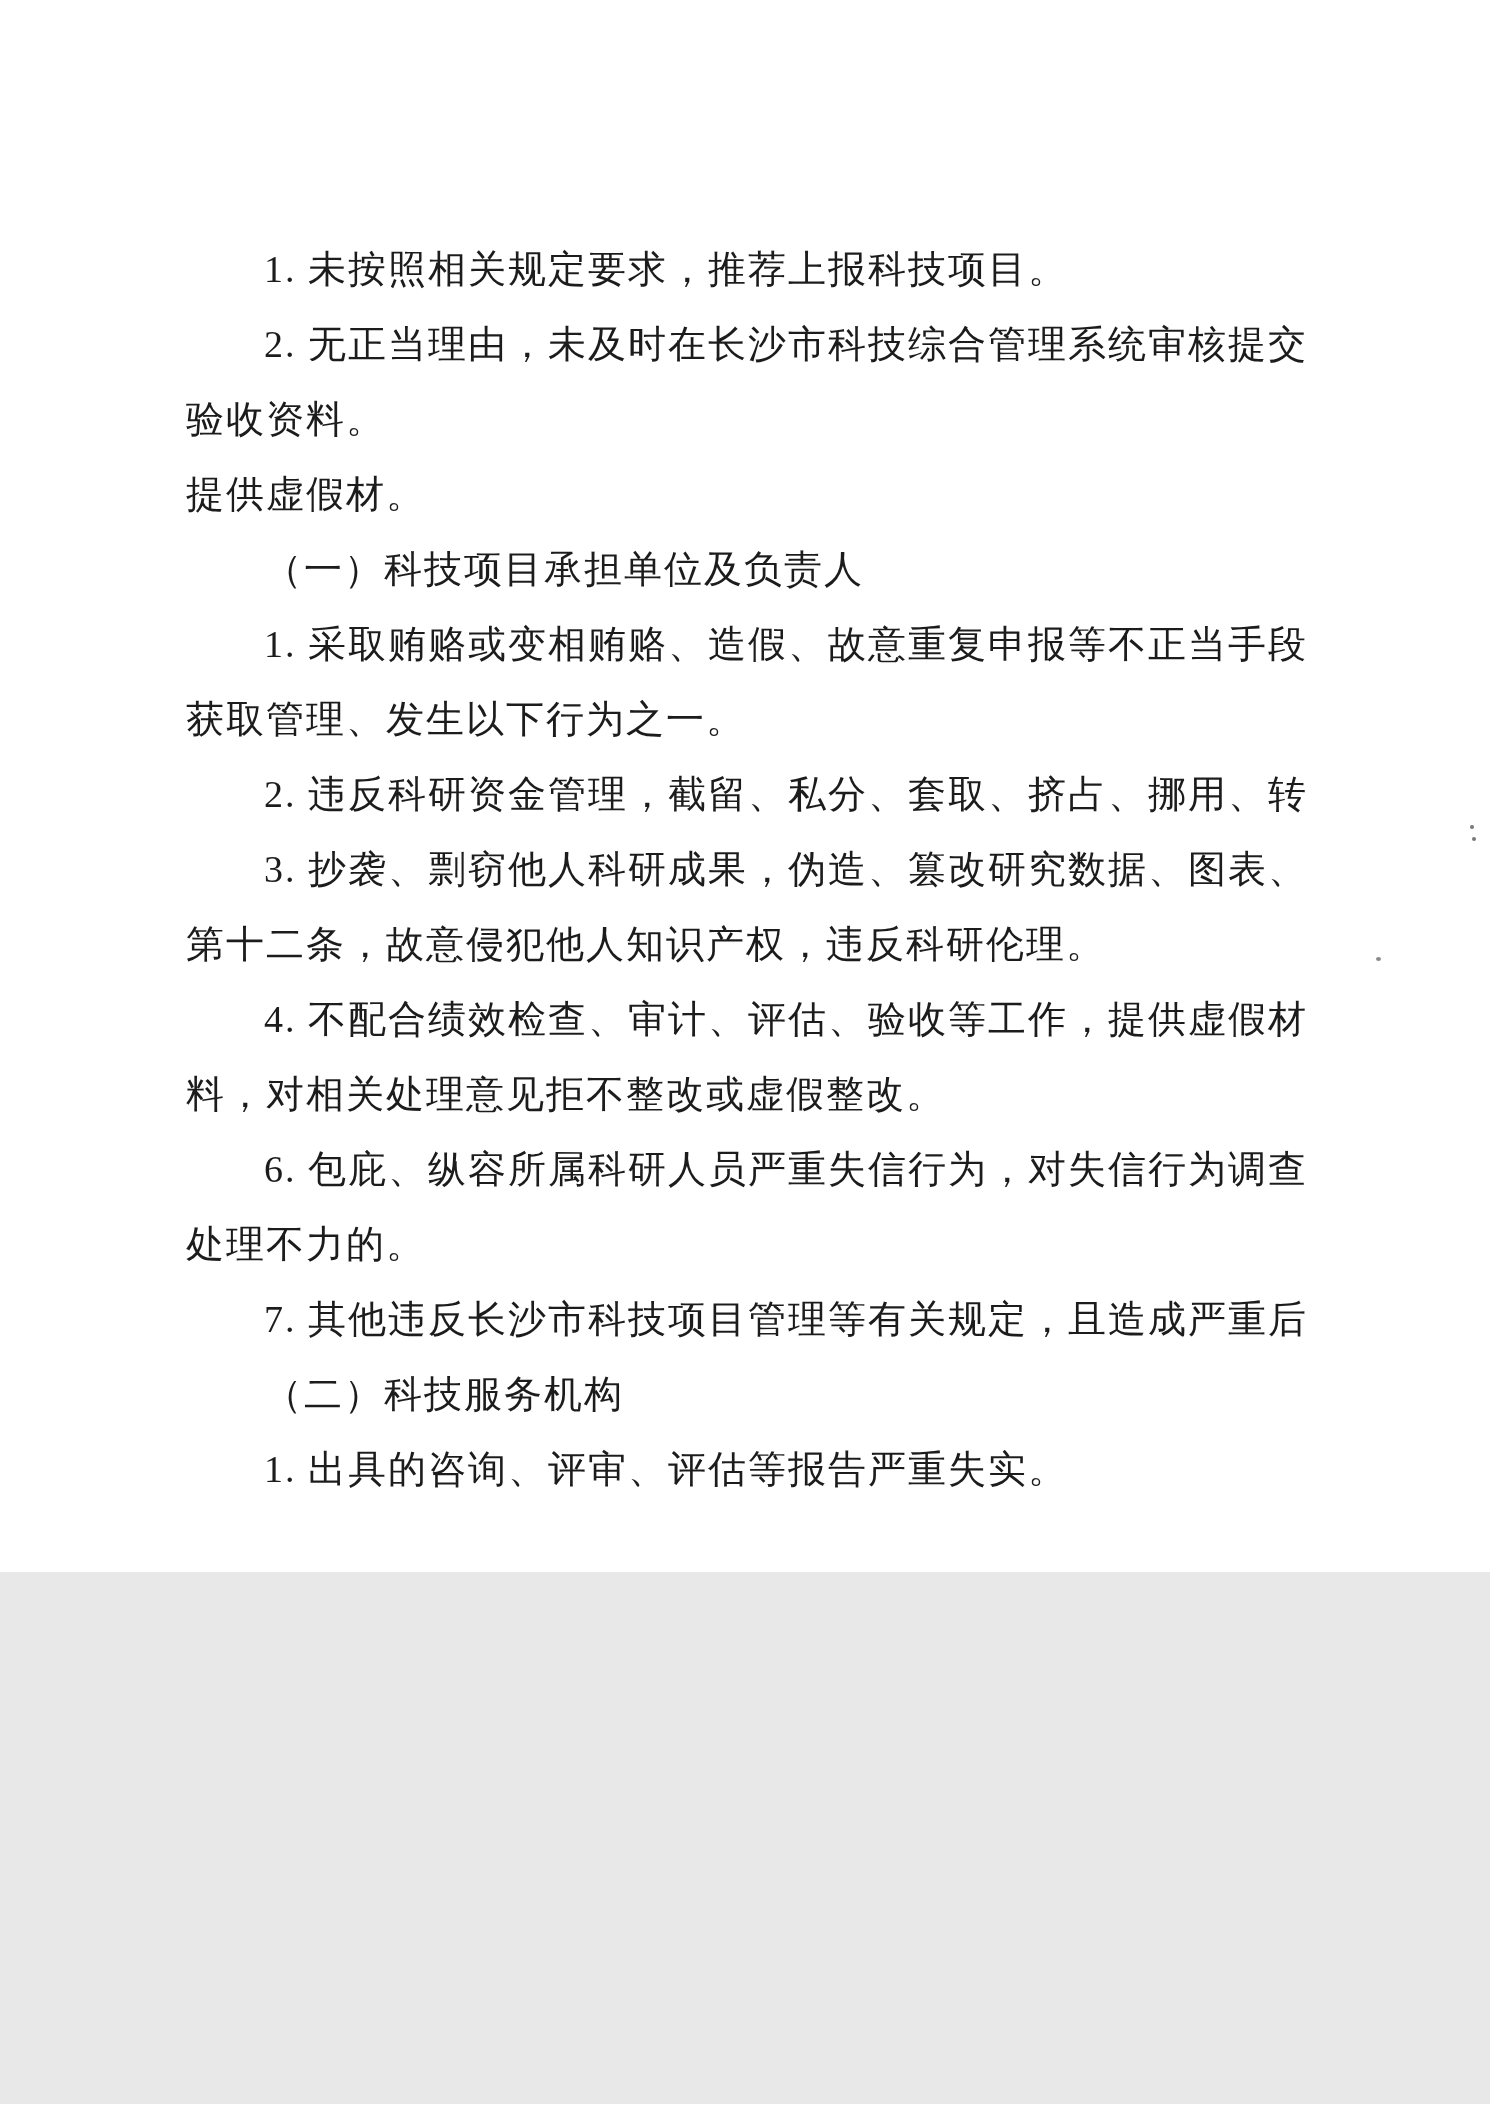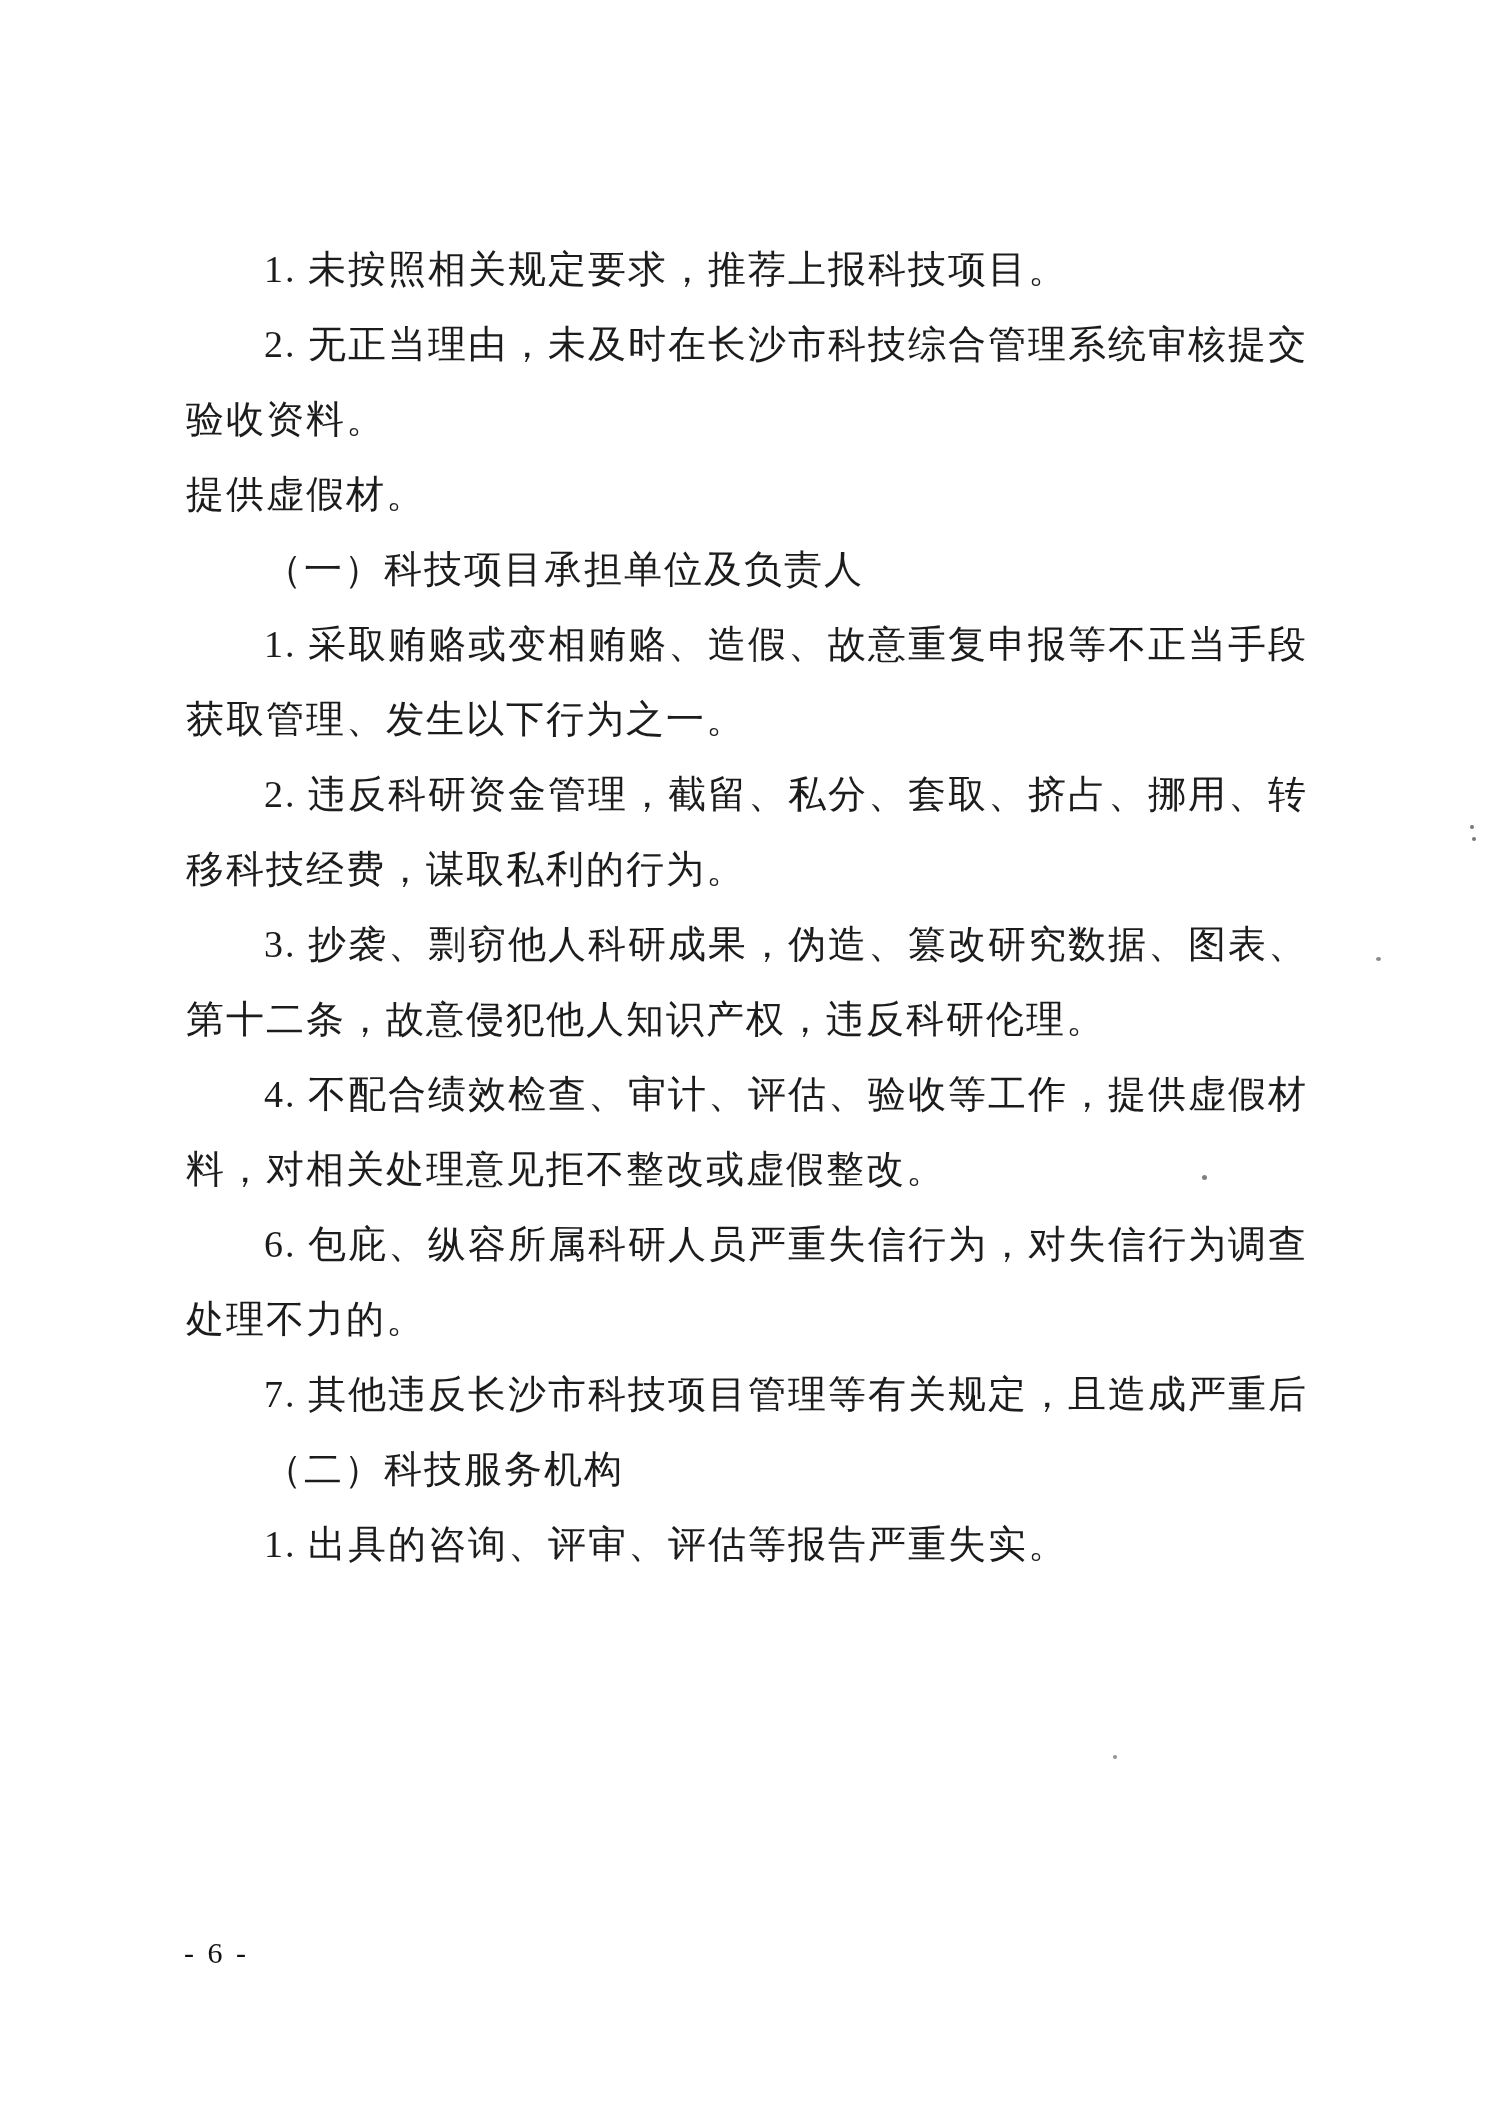--- a/index.html
+++ b/index.html
@@ -3,21 +3,21 @@
 <meta charset="utf-8">
 <style>
   html, body {
     margin: 0;
     padding: 0;
     background: #e8e8e8;
   }
   .page {
     position: relative;
     width: 1490px;
-    height: 2104px;
+    height: 1572px;
     margin: 0 auto;
     background: #ffffff;
     font-family: "Liberation Serif", "DejaVu Serif", serif;
     color: #1c1c1c;
     overflow: hidden;
   }
   .body-text {
     position: absolute;
     left: 186px;
     top: 232px;
@@ -63,21 +63,20 @@
 
   <main class="body-text">
     <div class="line indent">1. 未按照相关规定要求，推荐上报科技项目。</div>
     <div class="line indent">2. 无正当理由，未及时在长沙市科技综合管理系统审核提交</div>
     <div class="line">验收资料。</div>
     <div class="line">提供虚假材。</div>
     <div class="line indent">（一）科技项目承担单位及负责人</div>
     <div class="line indent">1. 采取贿赂或变相贿赂、造假、故意重复申报等不正当手段</div>
     <div class="line">获取管理、发生以下行为之一。</div>
     <div class="line indent">2. 违反科研资金管理，截留、私分、套取、挤占、挪用、转</div>
-    <div class="line">移科技经费，谋取私利的行为。</div>
     <div class="line indent">3. 抄袭、剽窃他人科研成果，伪造、篡改研究数据、图表、</div>
     <div class="line">第十二条，故意侵犯他人知识产权，违反科研伦理。</div>
     <div class="line indent">4. 不配合绩效检查、审计、评估、验收等工作，提供虚假材</div>
     <div class="line">料，对相关处理意见拒不整改或虚假整改。</div>
     <div class="line indent">6. 包庇、纵容所属科研人员严重失信行为，对失信行为调查</div>
     <div class="line">处理不力的。</div>
     <div class="line indent">7. 其他违反长沙市科技项目管理等有关规定，且造成严重后</div>
     <div class="line indent">（二）科技服务机构</div>
     <div class="line indent">1. 出具的咨询、评审、评估等报告严重失实。</div>
   </main>

